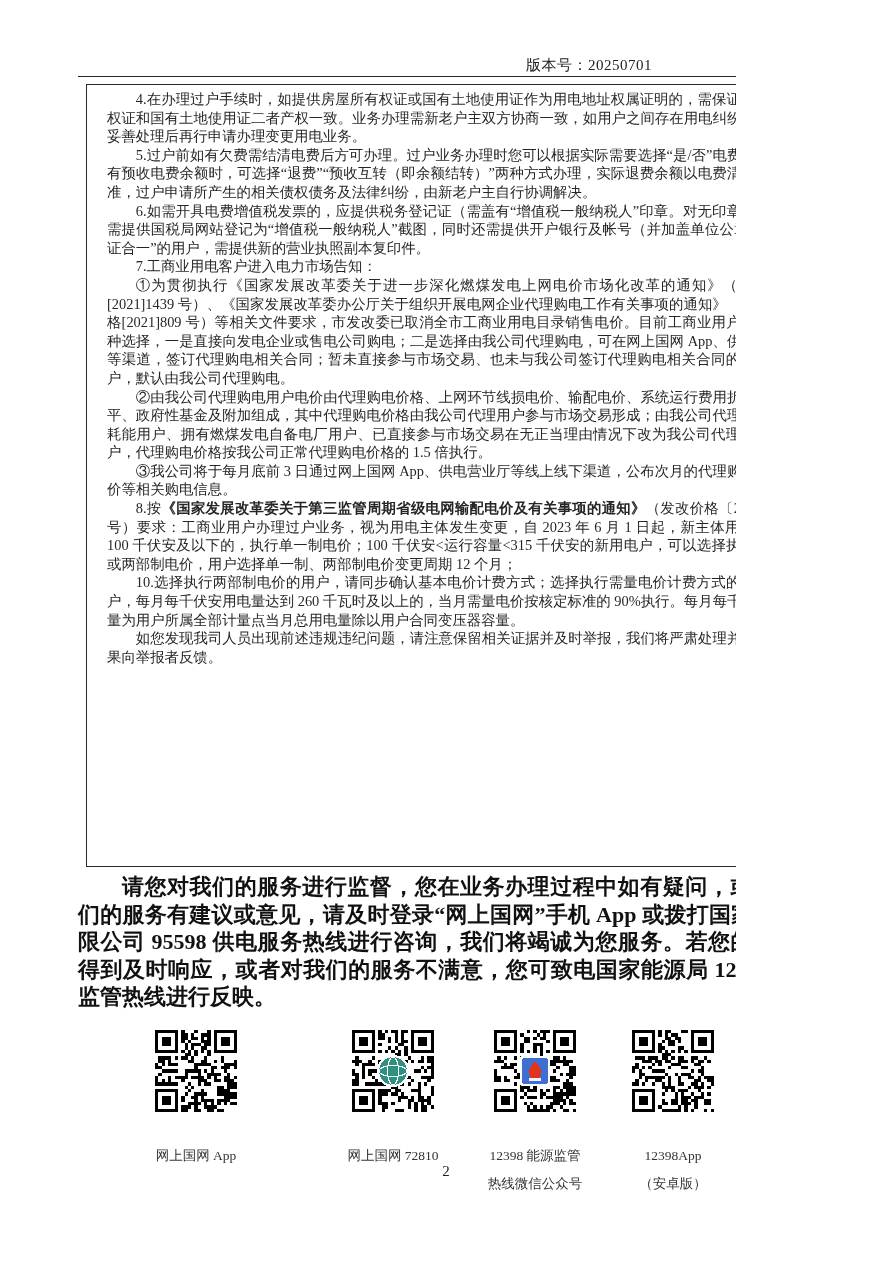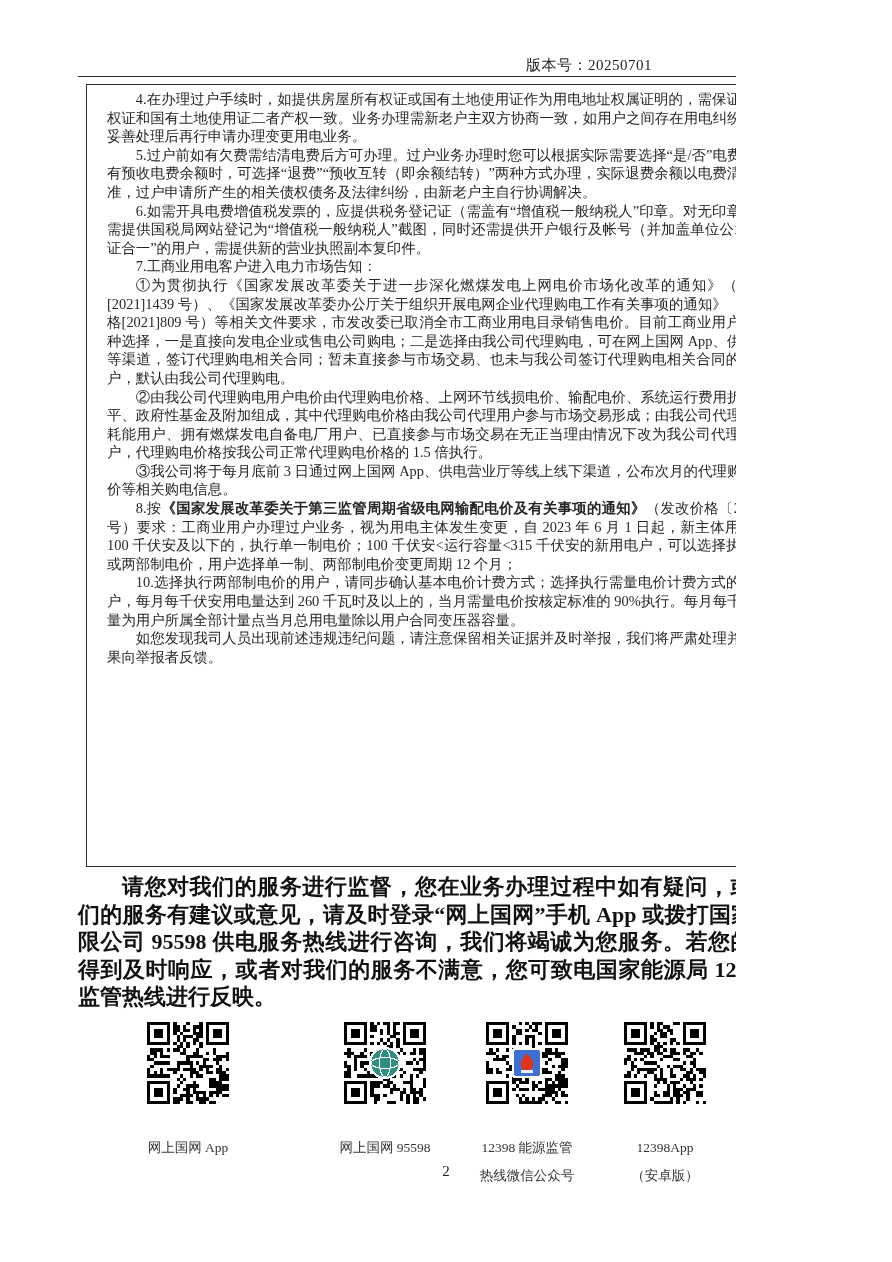--- a/index.html
+++ b/index.html
@@ -35,21 +35,21 @@
     text-indent:2em;
     color:#262626;
   }
   .notice-box p .b{font-weight:bold;}
   .supervision{
     position:absolute;top:873px;left:78px;width:742px;
     font-size:22px;font-weight:bold;line-height:27.6px;
     text-align:justify;text-indent:2em;color:#111;
   }
   .qr-row{position:absolute;top:1022px;left:0;width:892px;height:200px;}
-  .qr{position:absolute;margin:0;width:82px;}
+  .qr{position:absolute;margin:8px;width:82px;}
   .qr svg{display:block;width:82px;height:82px;}
   .qr figcaption{
     position:absolute;top:112px;left:-44px;width:170px;
     text-align:center;font-size:13.5px;line-height:28px;color:#333;
     white-space:nowrap;
   }
   .page-number{
     position:absolute;top:1163px;left:0;width:892px;
     text-align:center;font-size:15px;color:#222;
   }
@@ -693,21 +693,21 @@
             <rect x="19" y="24" width="1" height="1"></rect>
             <rect x="21" y="24" width="1" height="1"></rect>
             <rect x="22" y="24" width="1" height="1"></rect>
           </g>
           <circle cx="12.5" cy="12.5" r="4.9" fill="#fff"></circle>
           <circle cx="12.5" cy="12.5" r="4.2" fill="#2f8f80"></circle>
           <ellipse cx="12.5" cy="12.5" rx="1.7" ry="4.2" fill="none" stroke="#fff" stroke-width="0.35"></ellipse>
           <ellipse cx="12.5" cy="12.5" rx="4.2" ry="1.7" fill="none" stroke="#fff" stroke-width="0.35"></ellipse>
         </svg>
         <figcaption>
-          <div>网上国网 95598</div>
+          <div>网上国网 72810</div>
         </figcaption>
       </figure>
       <figure class="qr" style="left: 486px;">
         <svg viewBox="0 0 25 25" shape-rendering="crispEdges" xmlns="http://www.w3.org/2000/svg">
           <rect x="0" y="0" width="25" height="25" fill="#fff"></rect>
           <g fill="#000000">
             <rect x="0" y="0" width="1" height="1"></rect>
             <rect x="1" y="0" width="1" height="1"></rect>
             <rect x="2" y="0" width="1" height="1"></rect>
             <rect x="3" y="0" width="1" height="1"></rect>

